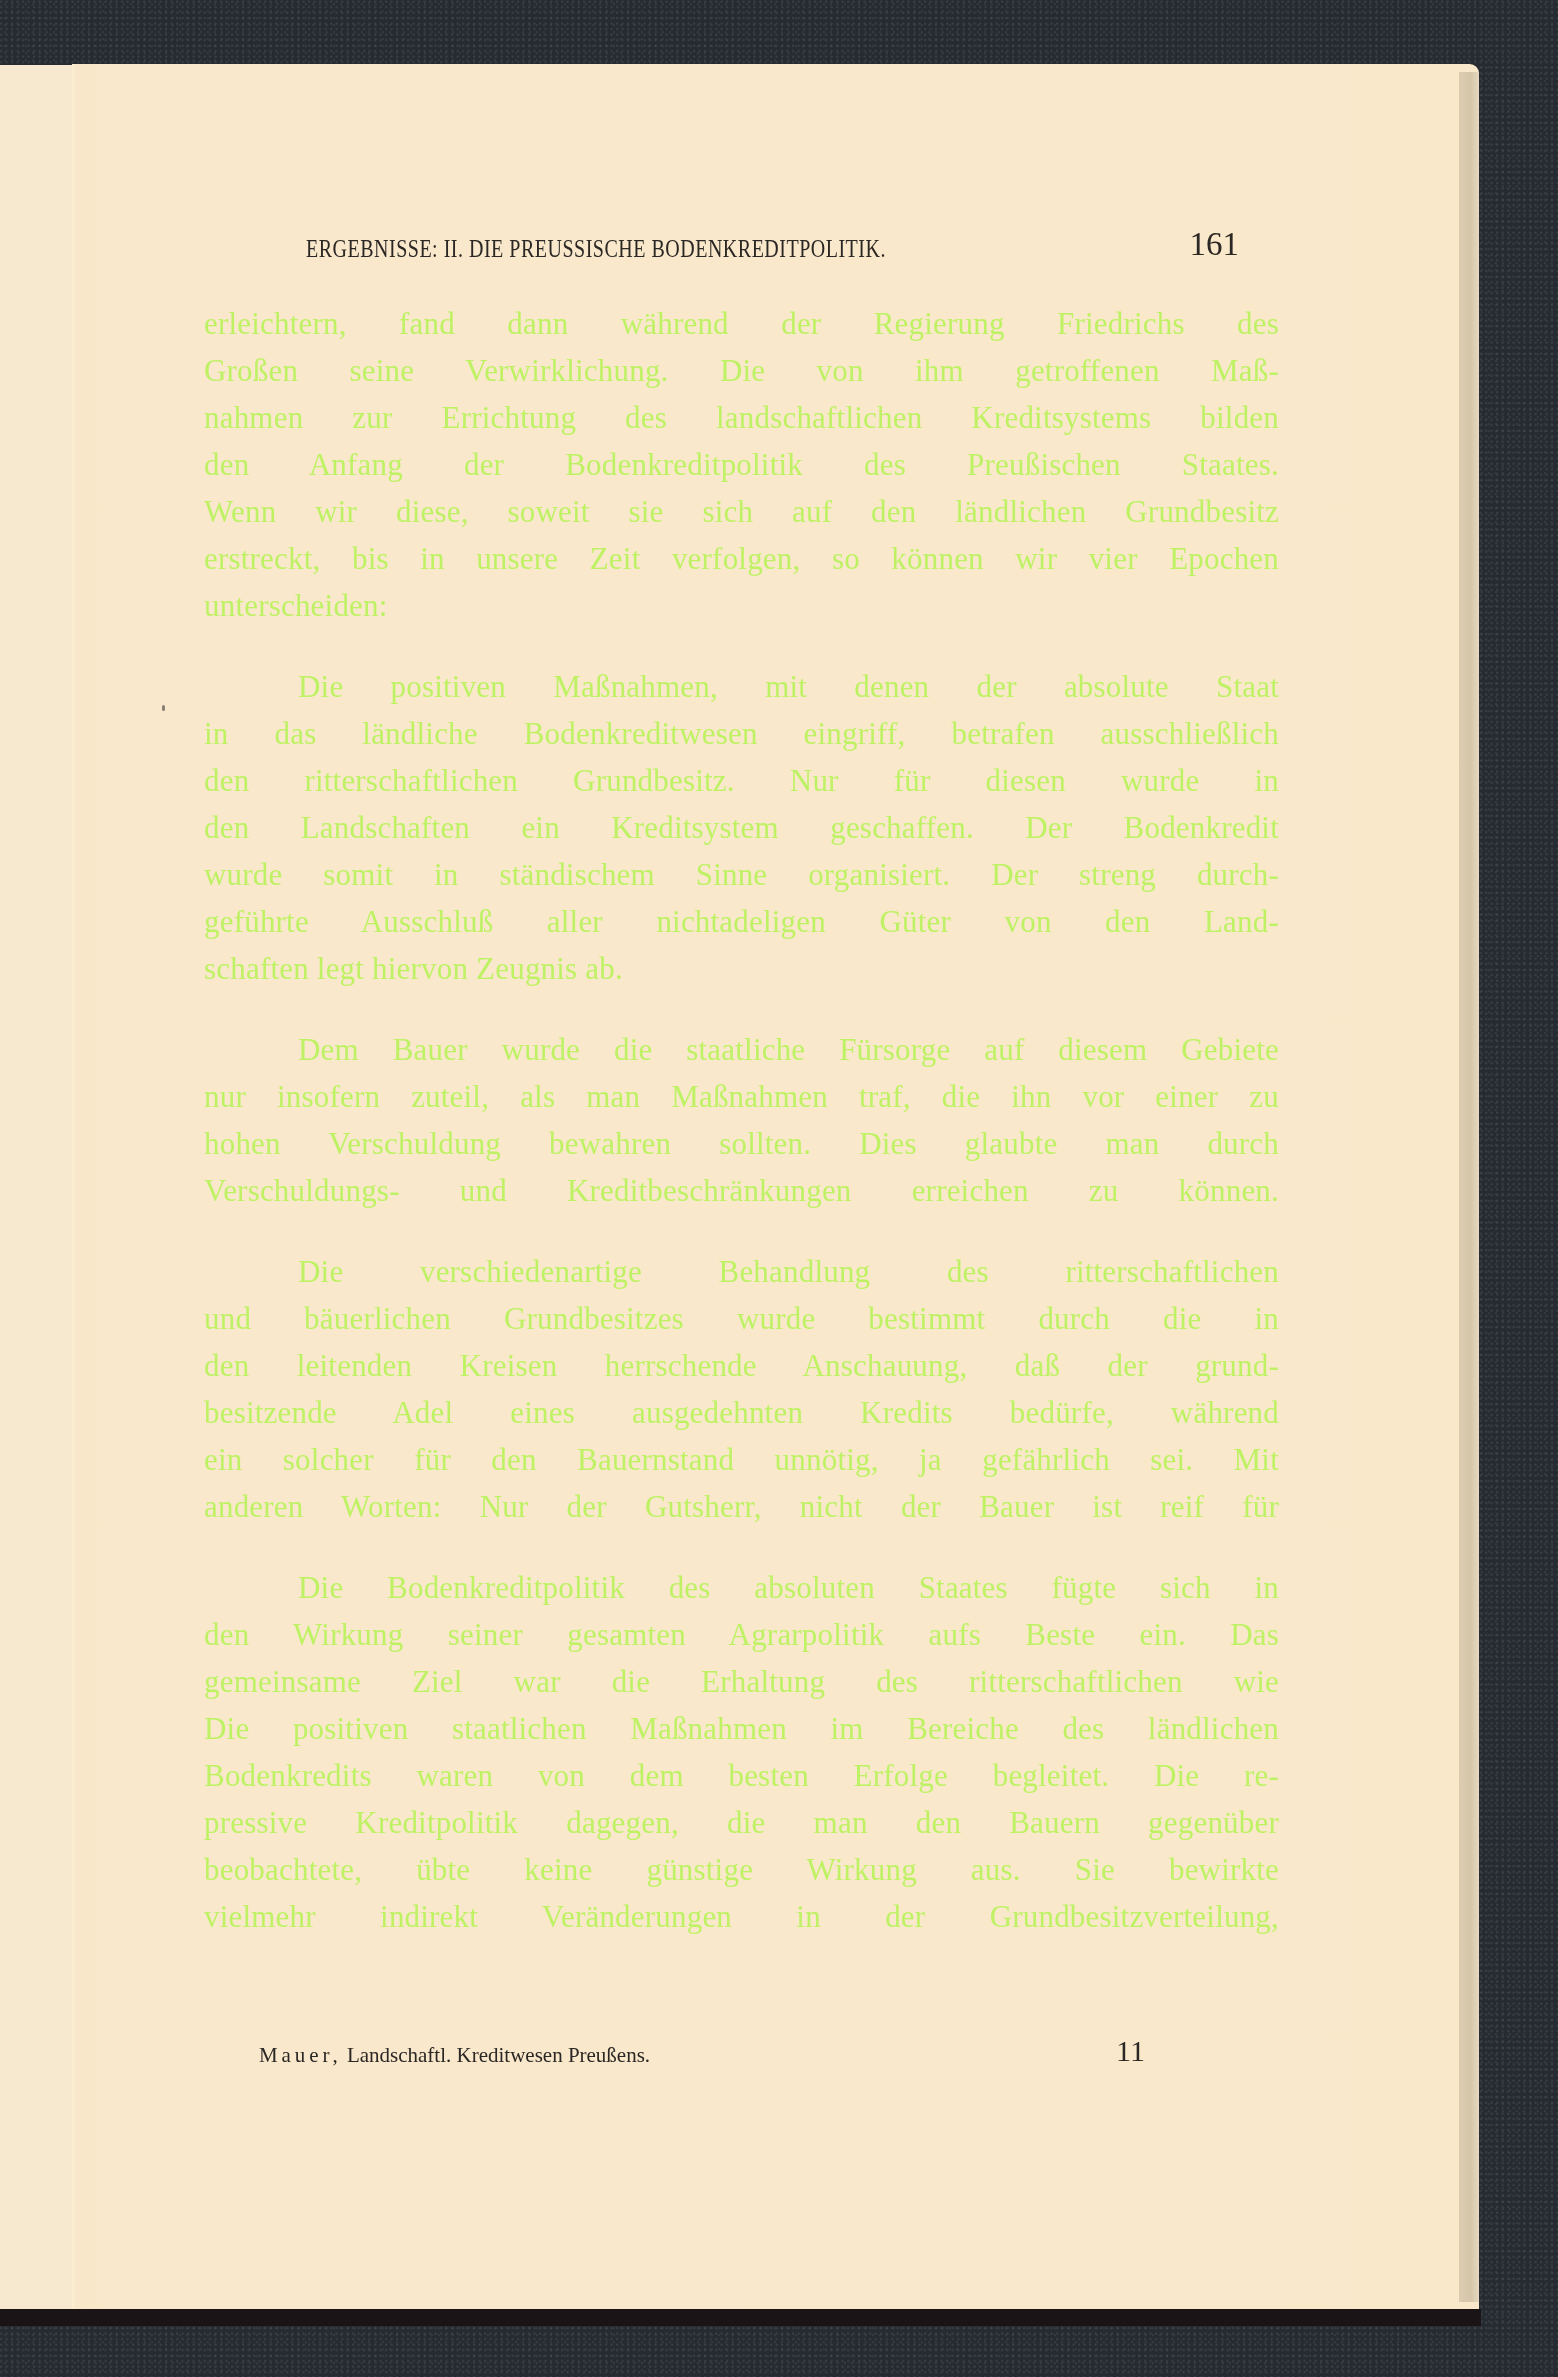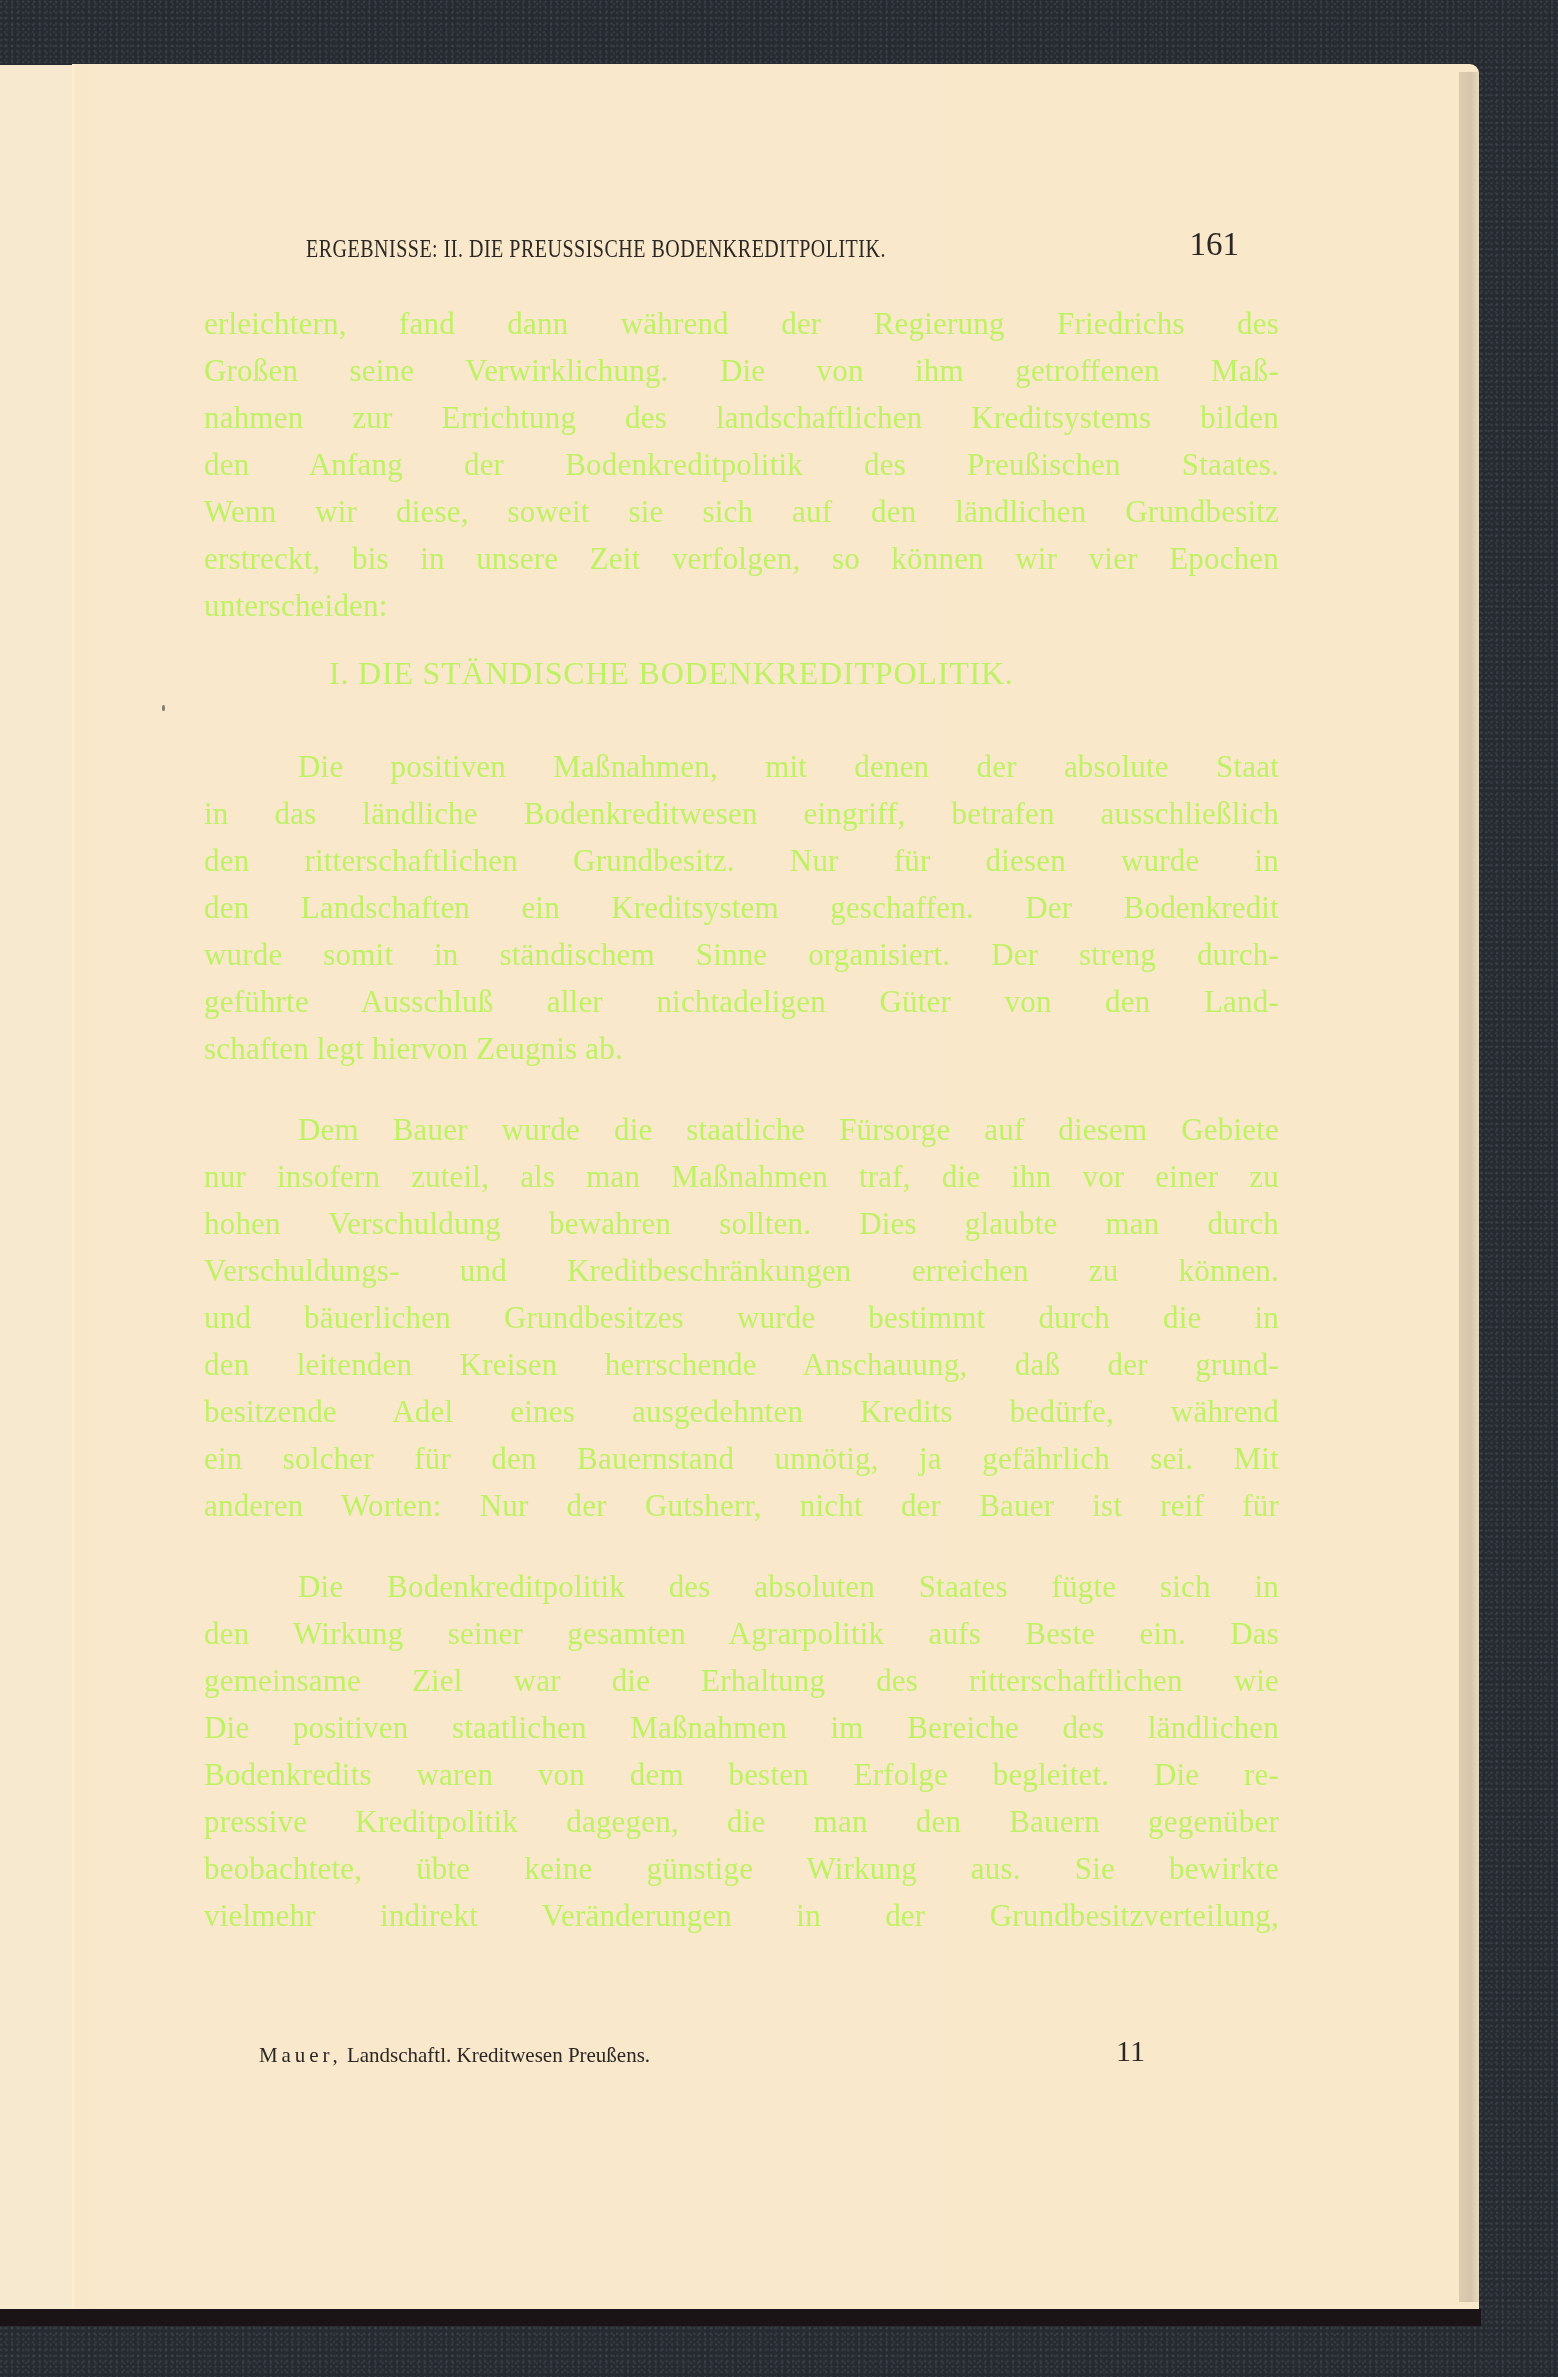--- a/index.html
+++ b/index.html
@@ -93,40 +93,40 @@
   <div>
     <span class="line">erleichtern, fand dann während der Regierung Friedrichs des</span>
     <span class="line">Großen seine Verwirklichung. Die von ihm getroffenen Maß-</span>
     <span class="line">nahmen zur Errichtung des landschaftlichen Kreditsystems bilden</span>
     <span class="line">den Anfang der Bodenkreditpolitik des Preußischen Staates.</span>
     <span class="line">Wenn wir diese, soweit sie sich auf den ländlichen Grundbesitz</span>
     <span class="line">erstreckt, bis in unsere Zeit verfolgen, so können wir vier Epochen</span>
     <span class="line last">unterscheiden:</span>
   </div>
 
-  <span class="heading">I. DIE STÄNDISCHE BODENKREDITPOLITIK.</span>
 
   <div>
     <span class="line indent">Die positiven Maßnahmen, mit denen der absolute Staat</span>
     <span class="line">in das ländliche Bodenkreditwesen eingriff, betrafen ausschließlich</span>
     <span class="line">den ritterschaftlichen Grundbesitz. Nur für diesen wurde in</span>
     <span class="line">den Landschaften ein Kreditsystem geschaffen. Der Bodenkredit</span>
     <span class="line">wurde somit in ständischem Sinne organisiert. Der streng durch-</span>
     <span class="line">geführte Ausschluß aller nichtadeligen Güter von den Land-</span>
     <span class="line last">schaften legt hiervon Zeugnis ab.</span>
   </div>
 
   <div>
     <span class="line indent">Dem Bauer wurde die staatliche Fürsorge auf diesem Gebiete</span>
     <span class="line">nur insofern zuteil, als man Maßnahmen traf, die ihn vor einer zu</span>
     <span class="line">hohen Verschuldung bewahren sollten. Dies glaubte man durch</span>
     <span class="line">Verschuldungs- und Kreditbeschränkungen erreichen zu können.</span>
   </div>
 
   <div>
+    <span class="line indent">Die verschiedenartige Behandlung des ritterschaftlichen</span>
     <span class="line">und bäuerlichen Grundbesitzes wurde bestimmt durch die in</span>
     <span class="line">den leitenden Kreisen herrschende Anschauung, daß der grund-</span>
     <span class="line">besitzende Adel eines ausgedehnten Kredits bedürfe, während</span>
     <span class="line">ein solcher für den Bauernstand unnötig, ja gefährlich sei. Mit</span>
     <span class="line">anderen Worten: Nur der Gutsherr, nicht der Bauer ist reif für</span>
   </div>
 
   <div>
     <span class="line indent">Die Bodenkreditpolitik des absoluten Staates fügte sich in</span>
     <span class="line">den Wirkung seiner gesamten Agrarpolitik aufs Beste ein. Das</span>

